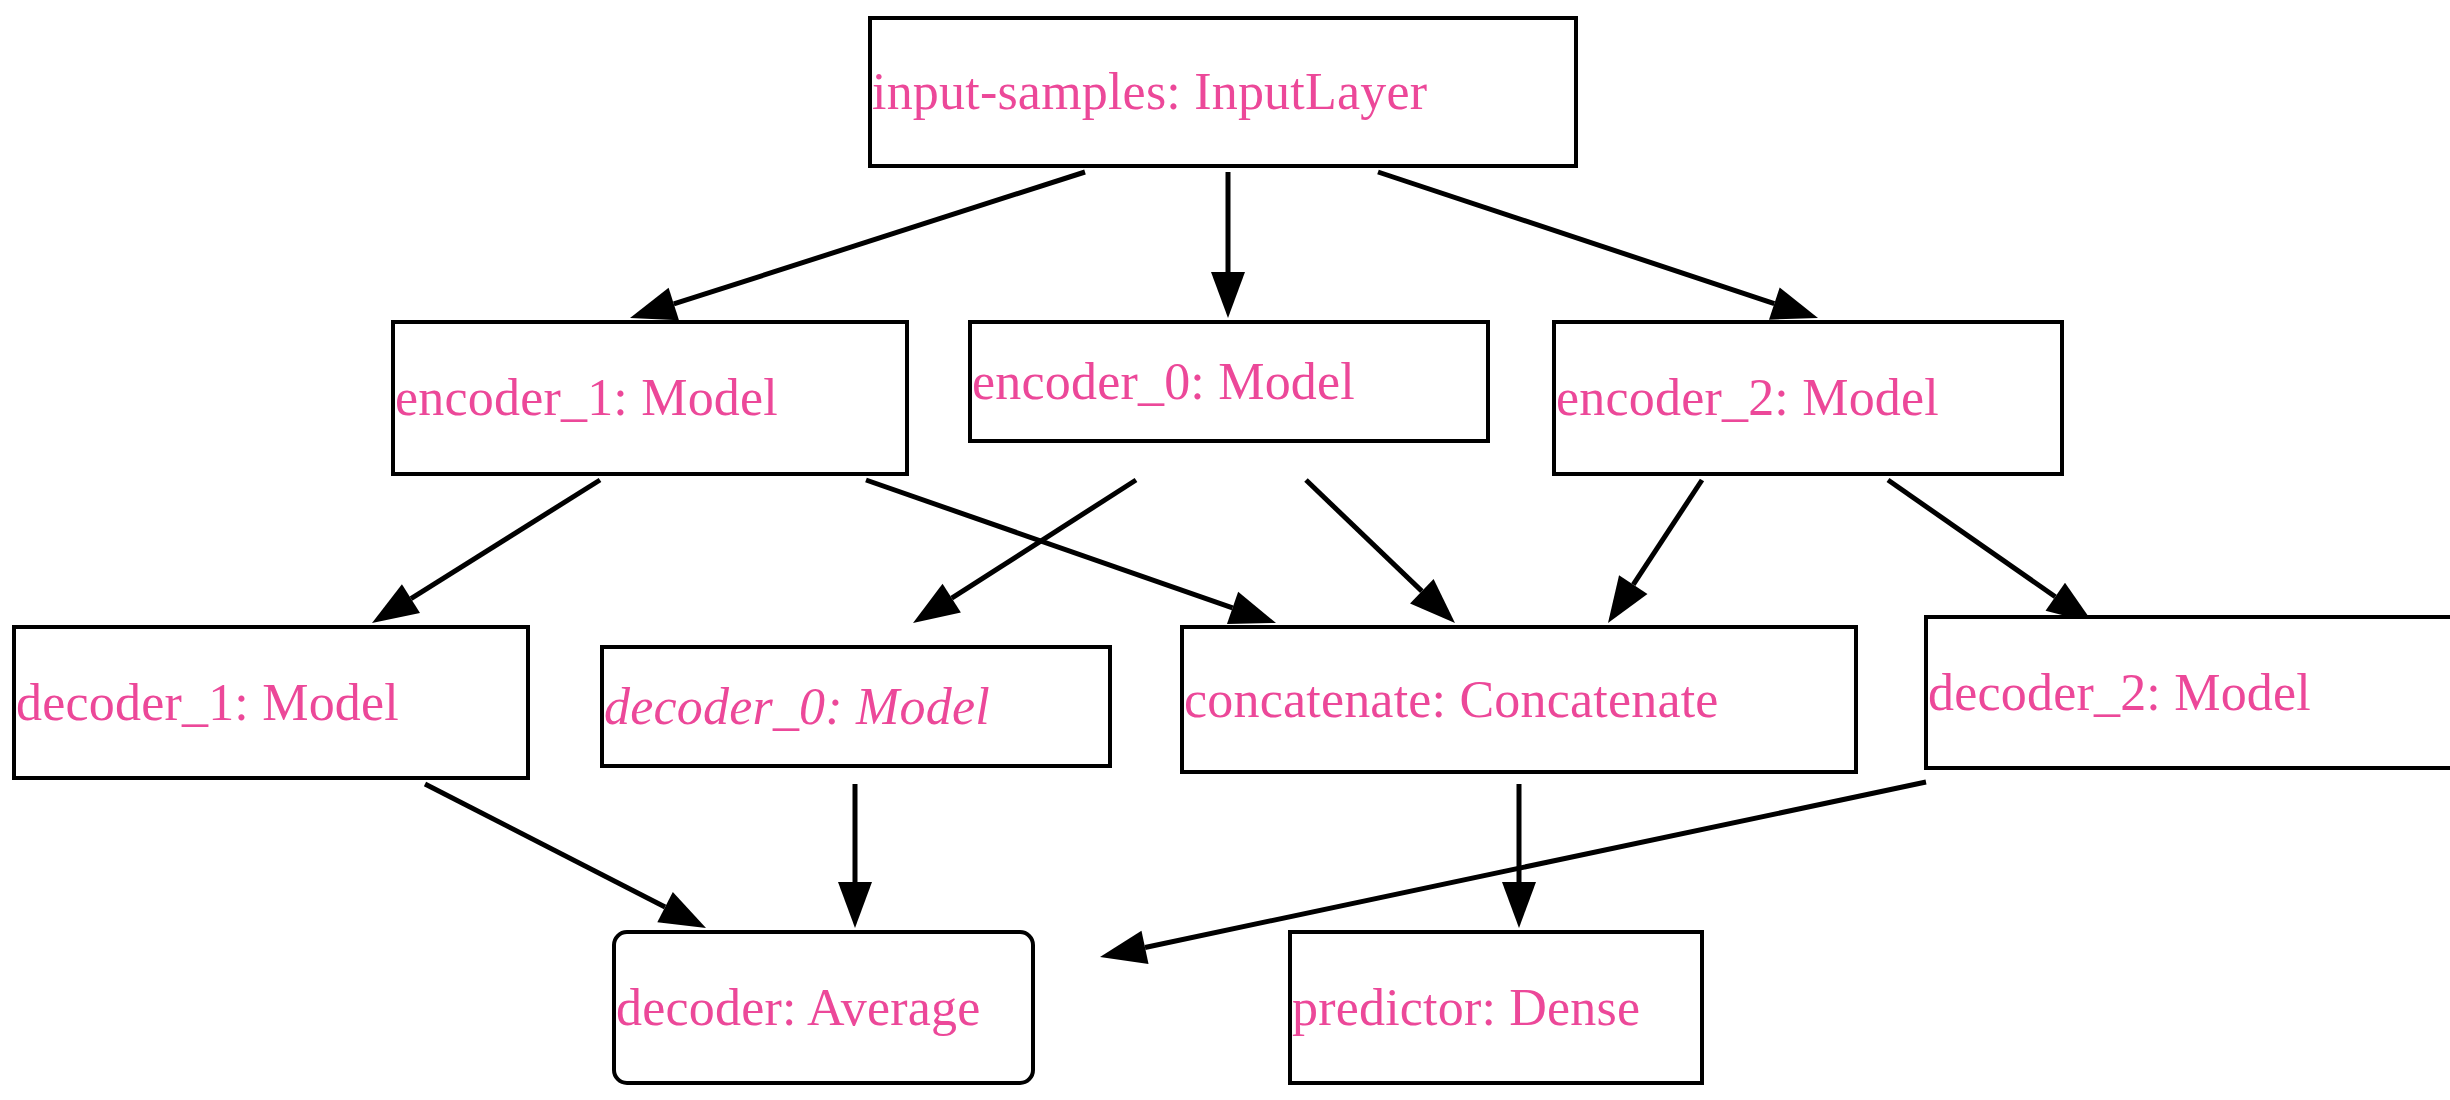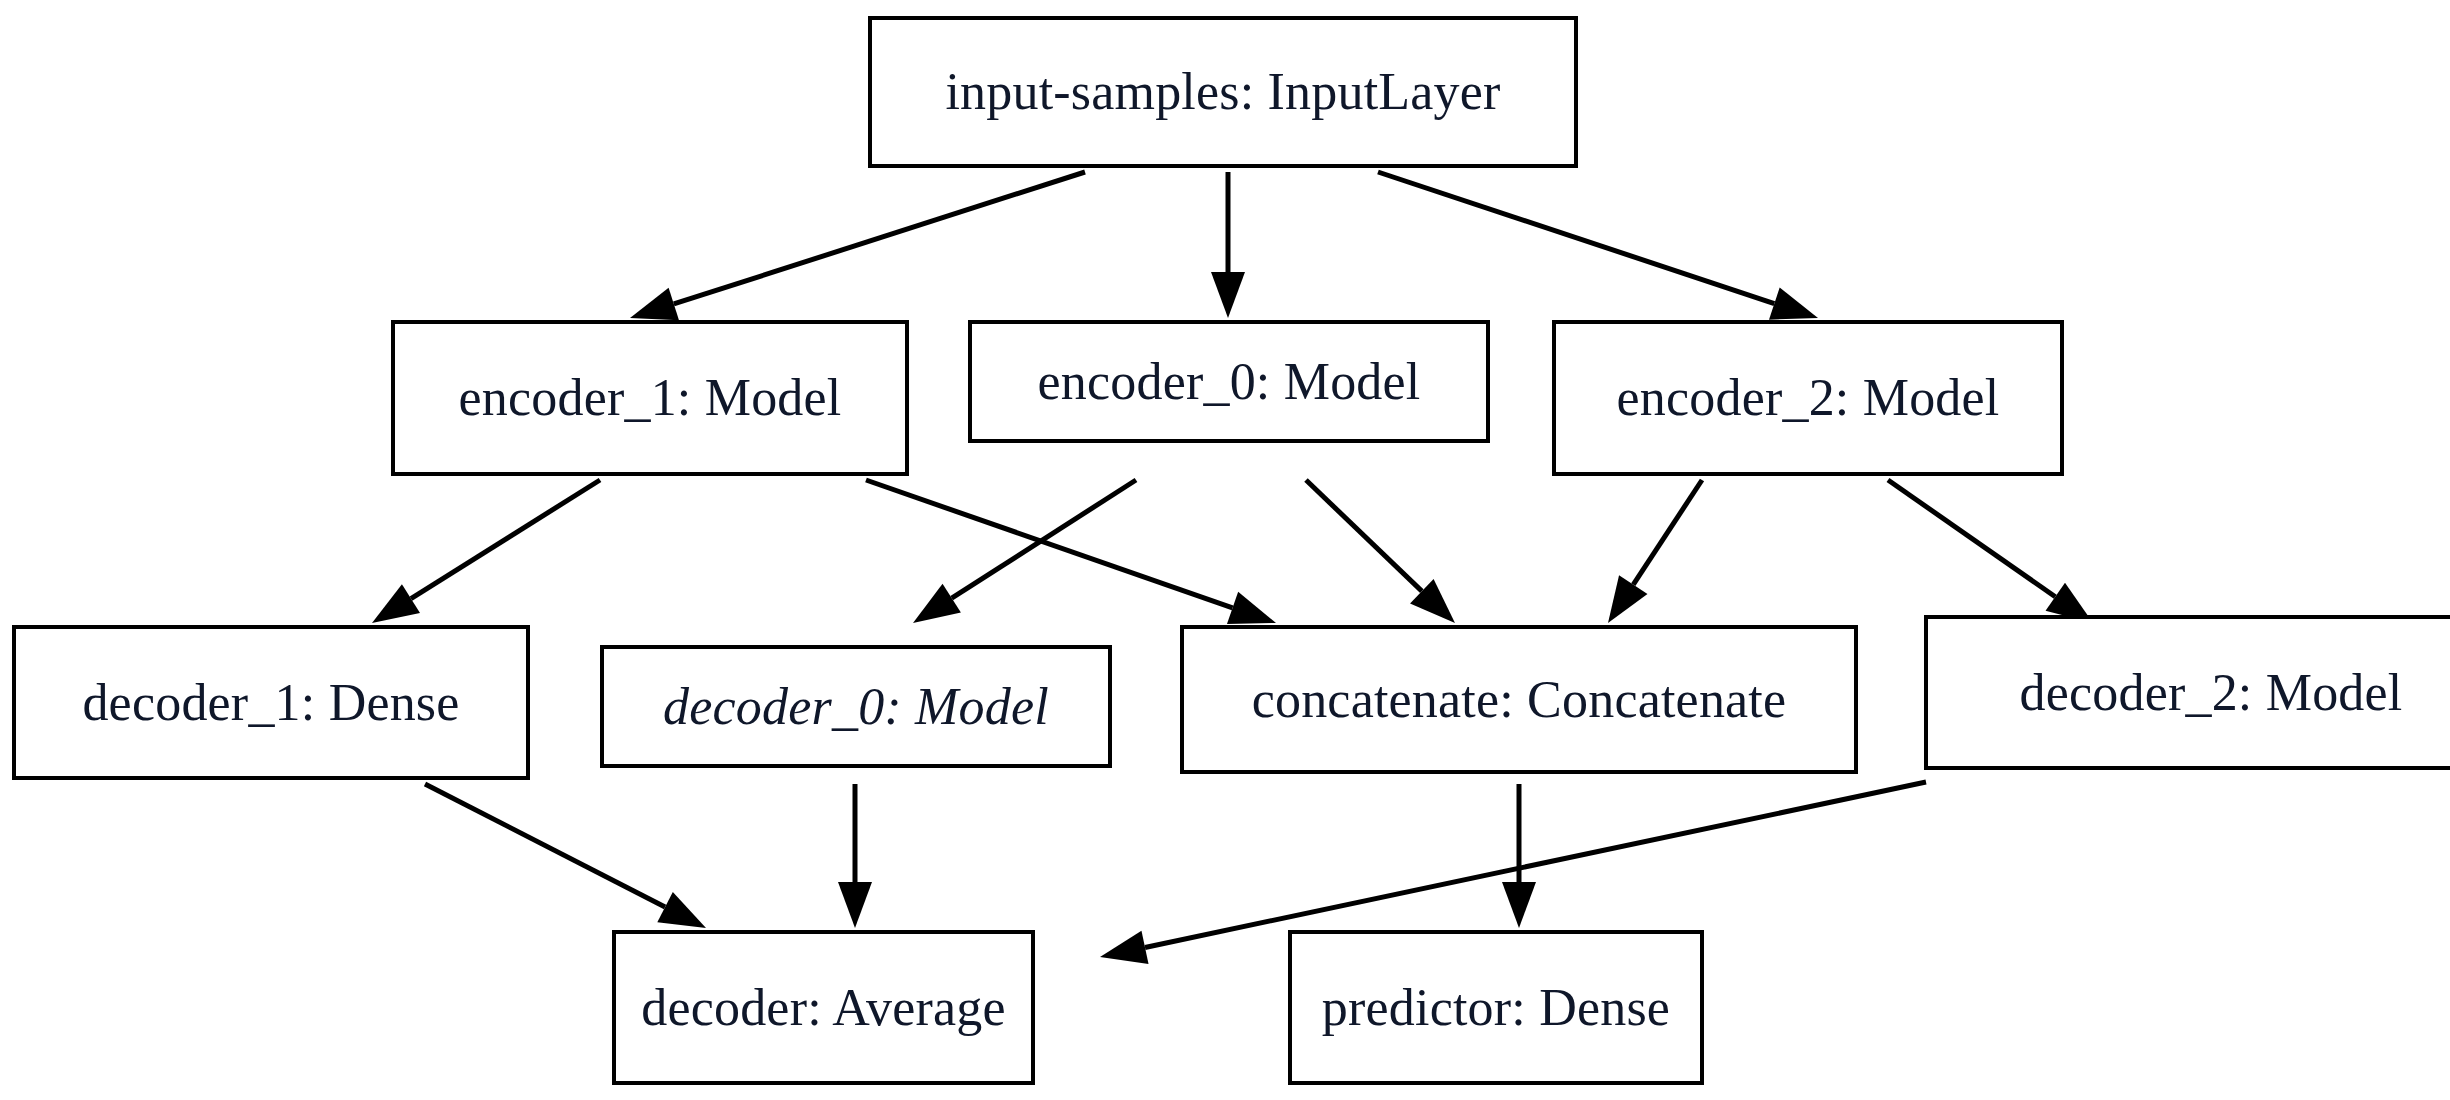--- a/index.html
+++ b/index.html
@@ -23,22 +23,22 @@
     height: 1100px;
     pointer-events: none;
   }
   .node {
     position: absolute;
     box-sizing: border-box;
     background: #ffffff;
     border: 4px solid #000000;
     display: flex;
     align-items: center;
-    justify-content: center;
-    color: #0f172a;
+    justify-content: flex-start;
+    color: #ec4899;
     line-height: 1;
     white-space: nowrap;
     z-index: 2;
   }
   .node-label {
     font-size: 52px;
     letter-spacing: 0.2px;
   }
 </style>
 </head>
@@ -106,31 +106,31 @@
       <div class="node" style="left: 385px; top: 320px; width: 518px; height: 156px; border-color: rgb(0, 0, 0); margin-left: 6px;">
         <span class="node-label">encoder_1: Model</span>
       </div>
       <div class="node" style="left: 968px; top: 320px; width: 522px; height: 123px; border-color: rgb(0, 0, 0);">
         <span class="node-label">encoder_0: Model</span>
       </div>
       <div class="node" style="left: 1552px; top: 320px; width: 512px; height: 156px; border-color: rgb(0, 0, 0);">
         <span class="node-label">encoder_2: Model</span>
       </div>
       <div class="node" style="left: 12px; top: 625px; width: 518px; height: 155px; border-color: rgb(0, 0, 0);">
-        <span class="node-label">decoder_1: Dense</span>
+        <span class="node-label">decoder_1: Model</span>
       </div>
       <div class="node" style="left: 600px; top: 645px; width: 512px; height: 123px; border-color: rgb(0, 0, 0); font-style: italic;">
         <span class="node-label">decoder_0: Model</span>
       </div>
       <div class="node" style="left: 1180px; top: 625px; width: 678px; height: 149px; border-color: rgb(0, 0, 0);">
         <span class="node-label">concatenate: Concatenate</span>
       </div>
       <div class="node" style="left: 1924px; top: 615px; width: 574px; height: 155px; border-color: rgb(0, 0, 0);">
         <span class="node-label">decoder_2: Model</span>
       </div>
-      <div class="node" style="left: 612px; top: 930px; width: 423px; height: 155px; border-color: rgb(0, 0, 0);">
+      <div class="node" style="left: 612px; top: 930px; width: 423px; height: 155px; border-color: rgb(0, 0, 0); border-radius: 15px;">
         <span class="node-label">decoder: Average</span>
       </div>
       <div class="node" style="left: 1288px; top: 930px; width: 416px; height: 155px; border-color: rgb(0, 0, 0);">
         <span class="node-label">predictor: Dense</span>
       </div>
     </div>
 </div>
 
 </body></html>

